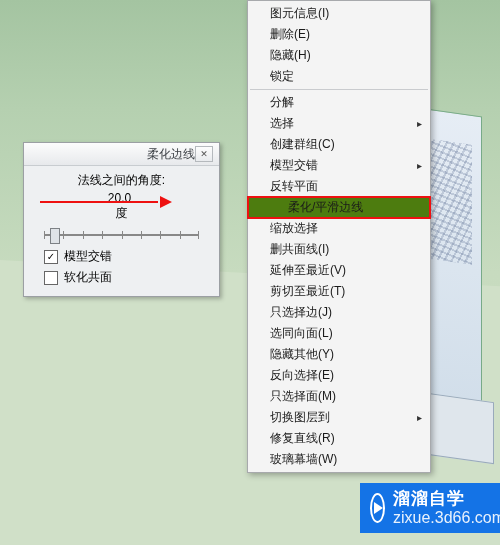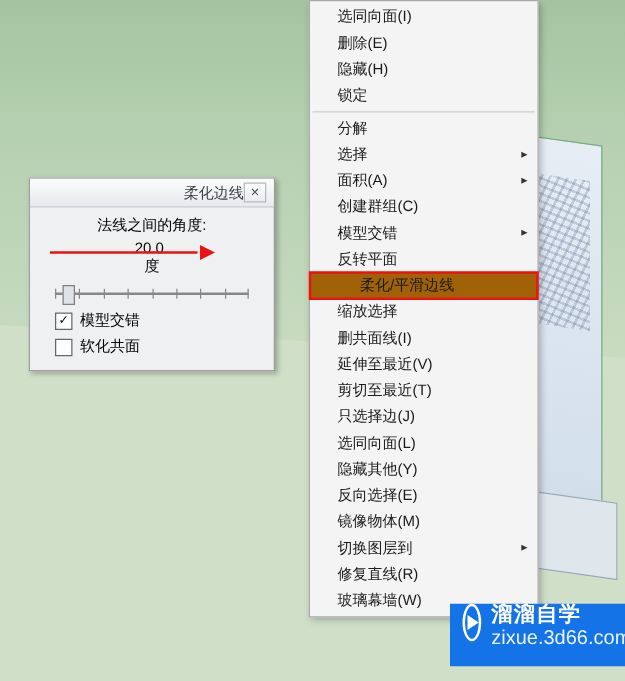--- a/index.html
+++ b/index.html
@@ -150,40 +150,40 @@
     color: #1a1a1a;
   }
   .menu-item.has-sub::after {
     content: "▸";
     position: absolute; right: 8px; top: 0;
     font-size: 10px; color: #333;
   }
   .menu-item.highlight {
     outline: 2px solid #e11;
     outline-offset: -1px;
-    background: #a16207;
+    background: #4d7c0f;
     z-index: 1;
     padding-left: 40px;
   }
   .menu-sep {
     height: 1px; margin: 2px 2px;
     background: #c9cbce;
   }
 
   
   .wm {
     position: absolute;
     right: 0;
     bottom: 12px;
     height: 50px;
     width: 130px;
     background: #1473e6;
     color: #fff;
     display: flex;
-    align-items: flex-start;
+    align-items: center;
     padding-left: 10px;
     font-family: "Microsoft YaHei", sans-serif;
     margin-top: 31px;
   }
   .wm .play {
     width: 26px; height: 26px; border: 2px solid #fff; border-radius: 50%;
     display: flex; align-items: center; justify-content: center;
     margin-right: 8px;
   }
   .wm .play::before {
@@ -245,41 +245,40 @@
       </div>
     </div>
   </div>
 
   <div class="red-arrow">
     <div class="shaft"></div>
       <div class="head"></div>
   </div>
 
   <div class="menu" id="context-menu">
-      <div class="menu-item">选同向面(I)</div>
+      <div class="menu-item">图元信息(I)</div>
       <div class="menu-item">删除(E)</div>
       <div class="menu-item">隐藏(H)</div>
       <div class="menu-item">锁定</div>
       <div class="menu-sep"></div>
       <div class="menu-item">分解</div>
       <div class="menu-item has-sub">选择</div>
-      <div class="menu-item has-sub">面积(A)</div>
       <div class="menu-item">创建群组(C)</div>
       <div class="menu-item has-sub">模型交错</div>
       <div class="menu-item">反转平面</div>
       <div class="menu-item highlight">柔化/平滑边线</div>
       <div class="menu-item">缩放选择</div>
       <div class="menu-item">删共面线(I)</div>
       <div class="menu-item">延伸至最近(V)</div>
       <div class="menu-item">剪切至最近(T)</div>
       <div class="menu-item">只选择边(J)</div>
       <div class="menu-item">选同向面(L)</div>
       <div class="menu-item">隐藏其他(Y)</div>
       <div class="menu-item">反向选择(E)</div>
-      <div class="menu-item">镜像物体(M)</div>
+      <div class="menu-item">只选择面(M)</div>
       <div class="menu-item has-sub">切换图层到</div>
       <div class="menu-item">修复直线(R)</div>
       <div class="menu-item">玻璃幕墙(W)</div>
     </div>
 
   <div class="wm">
     <div class="play"></div>
     <div class="txt">
       <span class="big">溜溜自学</span>
       <span class="small">zixue.3d66.com</span>

